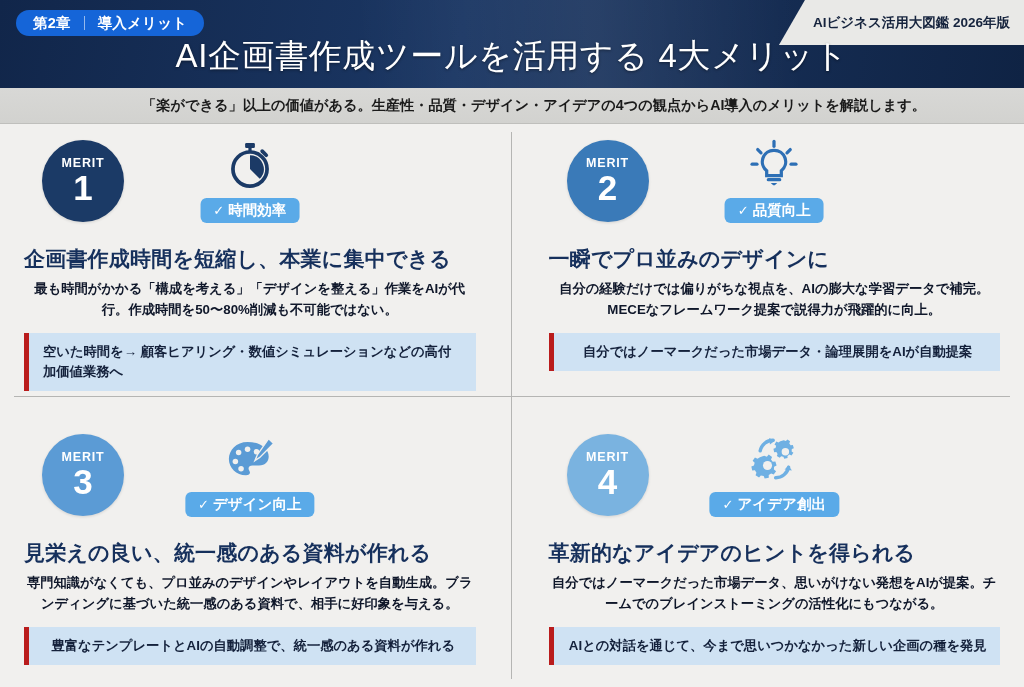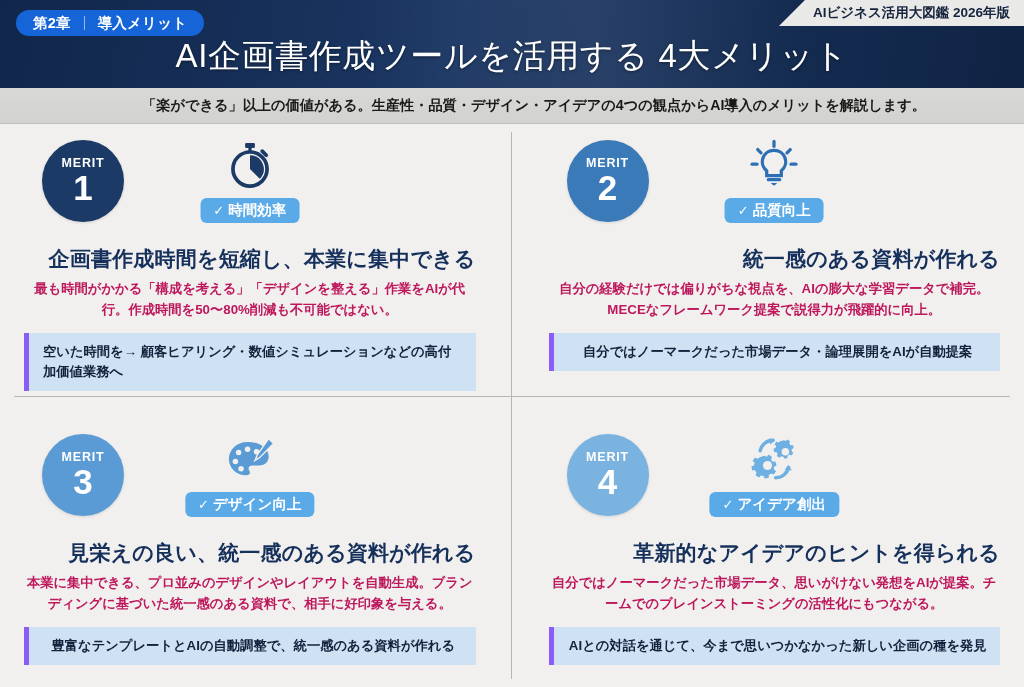--- a/index.html
+++ b/index.html
@@ -52,21 +52,21 @@
   .chapter-sep {
     width: 1px;
     height: 14px;
     background: rgba(255,255,255,0.55);
     display: inline-block;
   }
   .corner-ribbon {
     position: absolute;
     right: 0;
     top: 0;
-    height: 26px;
+    height: 45px;
     padding: 0 14px 0 34px;
     display: flex;
     align-items: center;
     background: #e9e9e7;
     color: #15233d;
     font-size: 13.5px;
     font-weight: bold;
     white-space: nowrap;
     clip-path: polygon(26px 0, 100% 0, 100% 100%, 0 100%);
   }
@@ -179,41 +179,41 @@
     border-radius: 6px;
     background: #5aaae8;
     color: #ffffff;
     font-size: 14.5px;
     font-weight: bold;
     white-space: nowrap;
   }
   .tag .check { font-size: 13px; font-weight: bold; }
 
   .quad-heading {
-    text-align: right;
+    text-align: left;
     color: #16305c;
     font-size: 21px;
     font-weight: bold;
     line-height: 1.25;
     letter-spacing: 0.2px;
     margin-top: 2px;
     white-space: nowrap;
   }
   .quad-body {
     margin-top: 7px;
     text-align: center;
-    color: #be185d;
+    color: #0f172a;
     font-size: 13.3px;
     font-weight: bold;
     line-height: 1.55;
   }
   .callout {
     margin-top: 13px;
     background: #cfe2f3;
-    border-left: 5px solid #8b5cf6;
+    border-left: 5px solid #b91c1c;
     padding: 9px 12px 9px 14px;
     color: #14213b;
     font-size: 13.3px;
     font-weight: bold;
     line-height: 1.5;
     box-sizing: border-box;
   }
   .callout.centered { text-align: center; }
 </style>
 </head>
@@ -282,21 +282,21 @@
             <line x1="52" y1="13" x2="48" y2="17"></line>
             <line x1="5" y1="31" x2="11" y2="31"></line>
             <line x1="59" y1="31" x2="53" y2="31"></line>
           </svg>
         </div>
         <div class="tag">
           <span class="check">✓</span>
           <span>品質向上</span>
         </div>
       </div>
-      <div class="quad-heading">統一感のある資料が作れる</div>
+      <div class="quad-heading">一瞬でプロ並みのデザインに</div>
       <div class="quad-body">自分の経験だけでは偏りがちな視点を、AIの膨大な学習データで補完。MECEなフレームワーク提案で説得力が飛躍的に向上。</div>
       <div class="callout centered">自分ではノーマークだった市場データ・論理展開をAIが自動提案</div>
     </div>
 
     <div class="quad">
       <div class="quad-top">
         <div class="merit-circle" style="background:#5b9bd5">
           <span class="merit-word">MERIT</span>
           <span class="merit-num">3</span>
         </div>
@@ -310,21 +310,21 @@
             <circle cx="40" cy="23" r="3.4" fill="#f1f0ee"></circle>
             <path d="M55 7 L61 13 L44 30 L38 34 L41 27 Z" fill="#5b9bd5" stroke="#f1f0ee" stroke-width="1.6"></path>
           </svg>
         </div>
         <div class="tag">
           <span class="check">✓</span>
           <span>デザイン向上</span>
         </div>
       </div>
       <div class="quad-heading">見栄えの良い、統一感のある資料が作れる</div>
-      <div class="quad-body">本業に集中できる、プロ並みのデザインやレイアウトを自動生成。ブランディングに基づいた統一感のある資料で、相手に好印象を与える。</div>
+      <div class="quad-body">専門知識がなくても、プロ並みのデザインやレイアウトを自動生成。ブランディングに基づいた統一感のある資料で、相手に好印象を与える。</div>
       <div class="callout centered">豊富なテンプレートとAIの自動調整で、統一感のある資料が作れる</div>
     </div>
 
     <div class="quad">
       <div class="quad-top">
         <div class="merit-circle" style="background:#7ab3e0">
           <span class="merit-word">MERIT</span>
           <span class="merit-num">4</span>
         </div>
         <div class="quad-icon">

